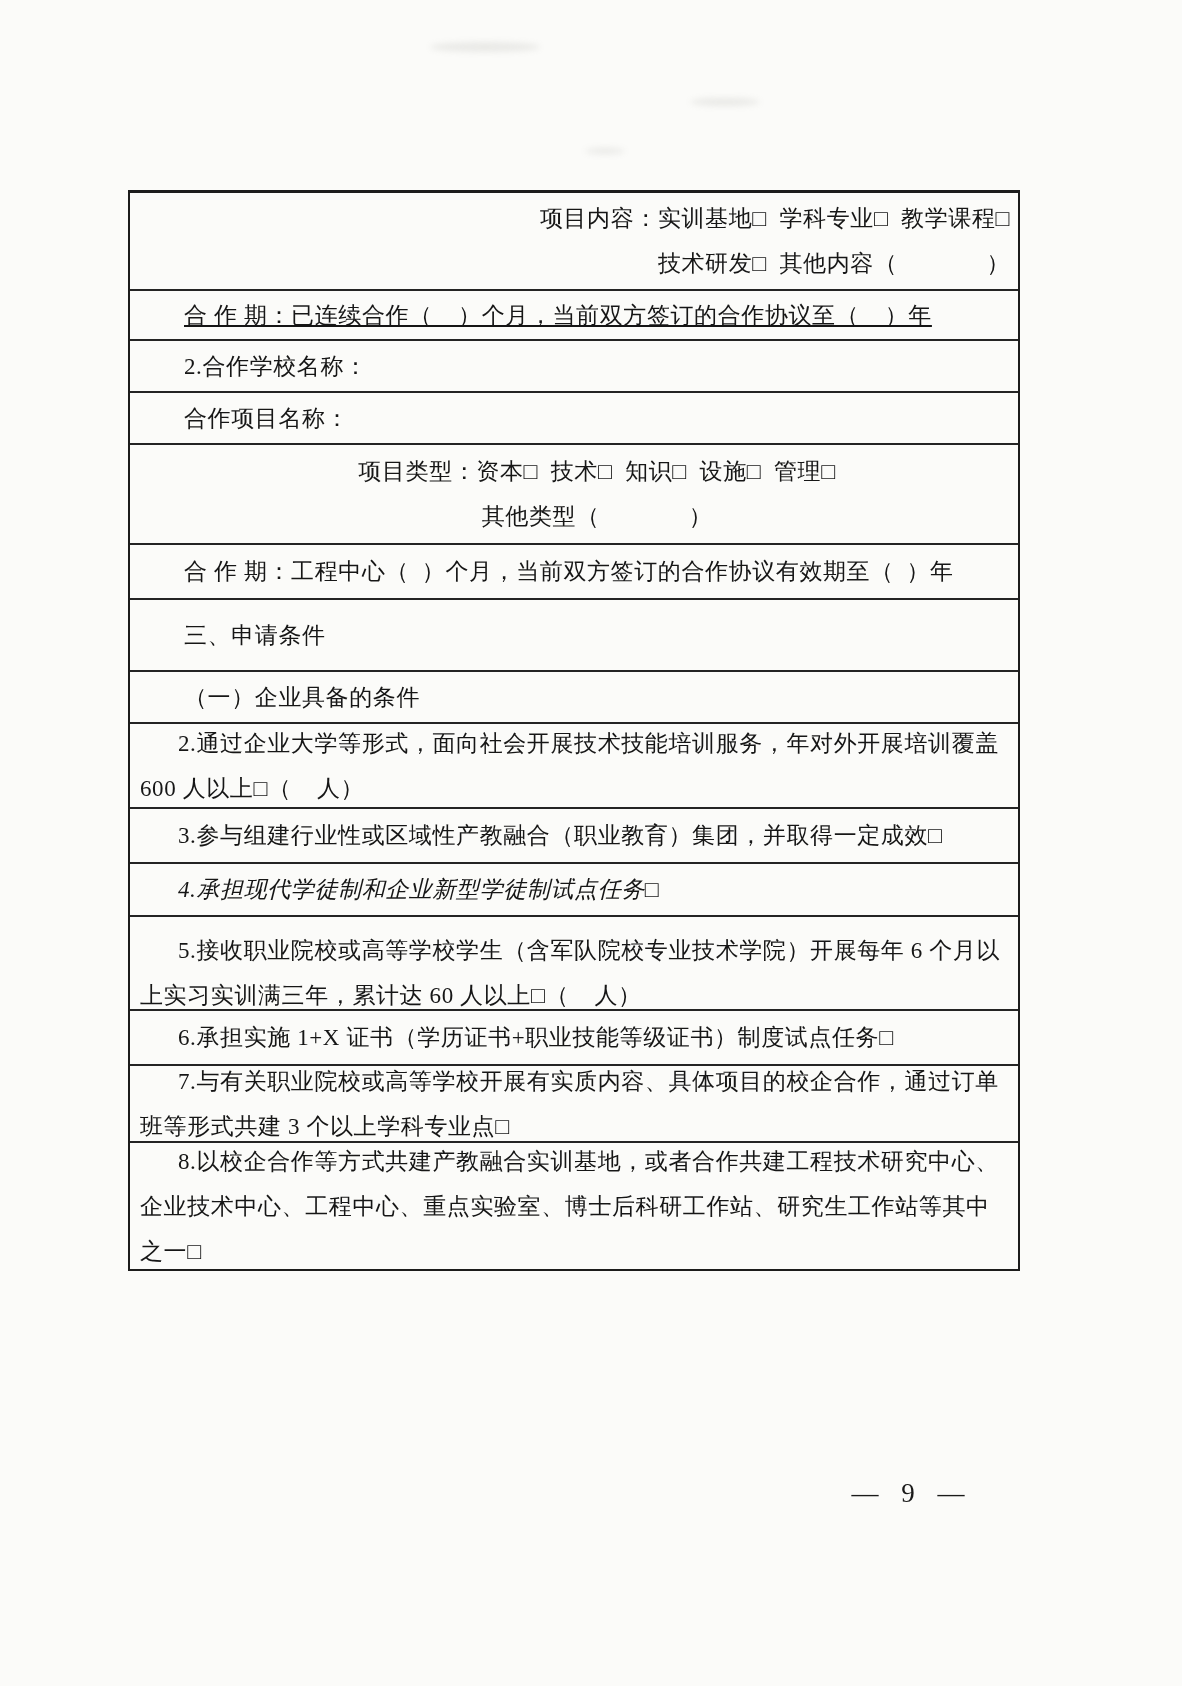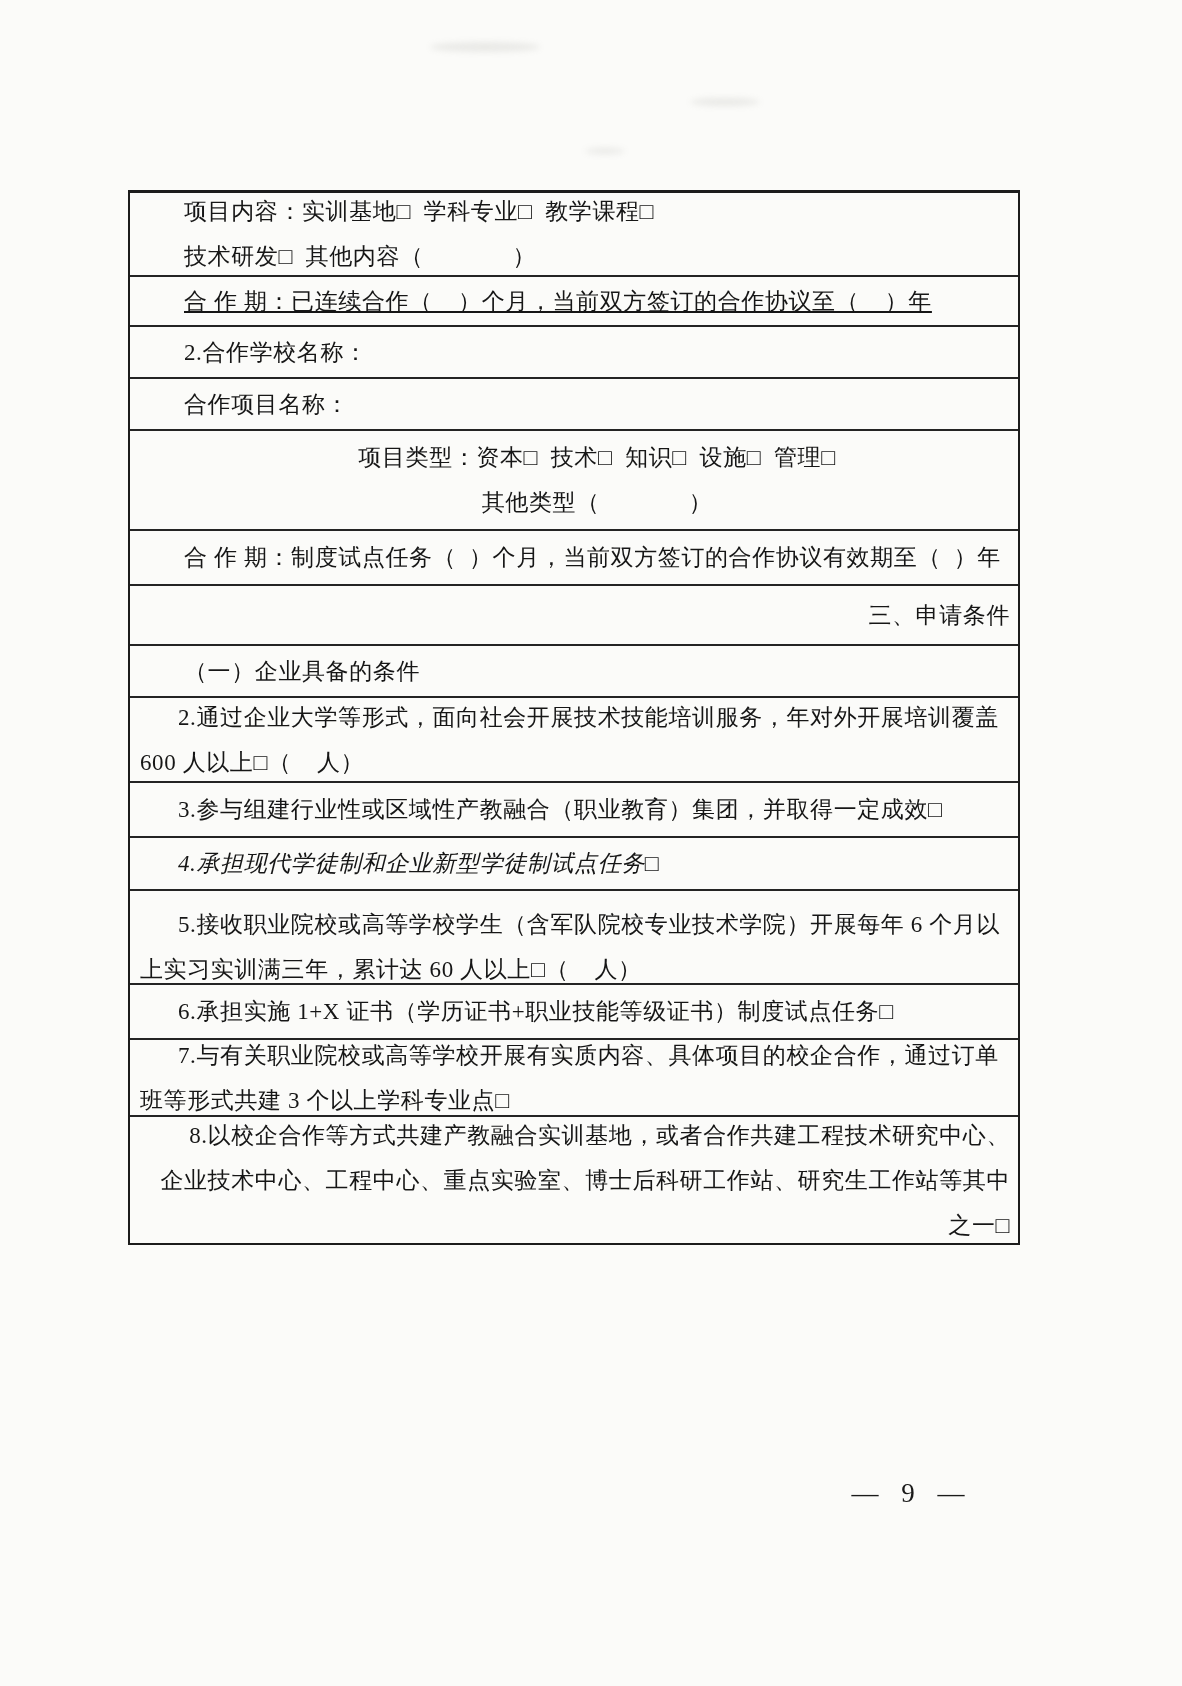--- a/index.html
+++ b/index.html
@@ -37,21 +37,20 @@
   .row {
     box-sizing: border-box;
     border-bottom: 2px solid #242424;
     display: flex;
     flex-direction: column;
     justify-content: center;
     padding: 0 8px 0 10px;
   }
   .row:last-child {
     border-bottom: none;
-    text-align: right;
   }
   .line {
     margin: 0;
     font-size: 23px;
     line-height: 45px;
     letter-spacing: 0.6px;
     white-space: pre-wrap;
     color: #161616;
   }
   
@@ -77,21 +76,21 @@
 <body>
 
 <div class="page">
 
   <div class="smudge" style="left:430px; top:42px; width:110px; height:10px;"></div>
   <div class="smudge" style="left:690px; top:98px; width:70px; height:8px;"></div>
   <div class="smudge" style="left:585px; top:148px; width:40px; height:6px;"></div>
 
   <div class="form-table">
 
-    <div class="row form" style="height:84px;">
+    <div class="row form" style="height:98px;text-align:right;">
       <p class="line">项目内容：实训基地□  学科专业□  教学课程□</p>
       <p class="line">技术研发□  其他内容（              ）</p>
     </div>
 
     <div class="row form" style="height:50px;text-decoration:underline;">
       <p class="line">合 作 期：已连续合作（    ）个月，当前双方签订的合作协议至（    ）年</p>
     </div>
 
     <div class="row form" style="height:52px;">
       <p class="line">2.合作学校名称：</p>
@@ -101,24 +100,24 @@
       <p class="line">合作项目名称：</p>
     </div>
 
     <div class="row form" style="height:100px;text-align:center;">
       <p class="line">项目类型：资本□  技术□  知识□  设施□  管理□</p>
       <p class="line">其他类型（              ）</p>
     </div>
 
 
     <div class="row form" style="height:55px;">
-      <p class="line">合 作 期：制度试点任务（  ）个月，当前双方签订的合作协议有效期至（  ）年</p>
+      <p class="line">合 作 期：工程中心（  ）个月，当前双方签订的合作协议有效期至（  ）年</p>
     </div>
 
-    <div class="row form" style="height:60px;text-align:right;">
+    <div class="row form" style="height:72px;">
       <p class="line">三、申请条件</p>
     </div>
 
     <div class="row form" style="height:52px;">
       <p class="line">（一）企业具备的条件</p>
     </div>
 
 
     <div class="row cond" style="height:85px;">
       <p class="line">2.通过企业大学等形式，面向社会开展技术技能培训服务，年对外开展培训覆盖</p>

